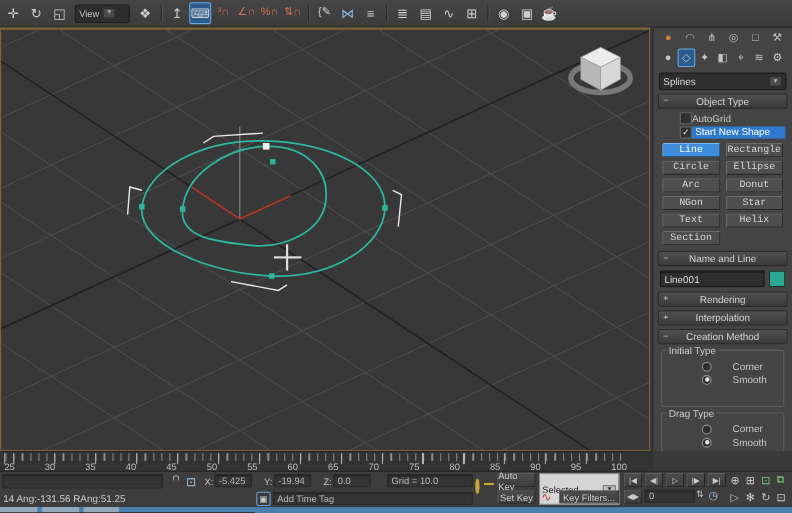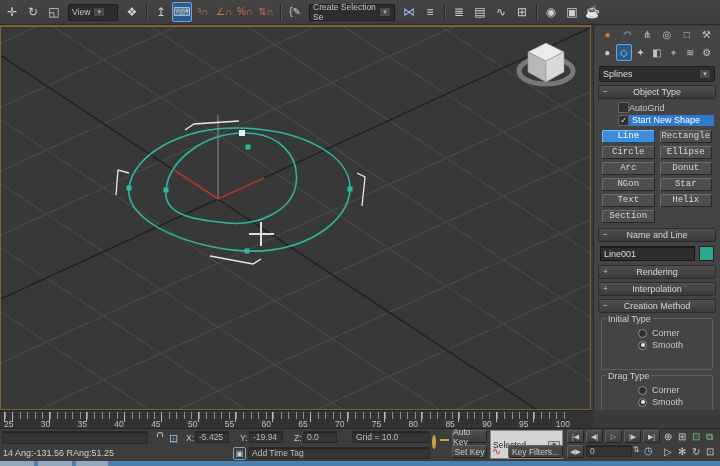--- a/index.html
+++ b/index.html
@@ -44,21 +44,21 @@
   .cp-btn{height:11px;line-height:11px;text-align:center;background:#4e4e4e;color:#d8d8d8;
     border:1px solid #6e6e6e;border-bottom-color:#262626;border-right-color:#262626;border-radius:2px;font-size:9px;font-family:Liberation Mono, monospace;}
   .cp-btn.active{background:#3e8ddb;border-color:#7db9ef;border-bottom-color:#1c4a78;border-right-color:#1c4a78;color:#fff;}
   .cp-btn.span1{grid-column:1;}
   .name-row{display:flex;align-items:center;gap:4px;margin:4px 6px;}
   .name-field{flex:1;height:13px;background:#2e2e2e;border:1px solid #191919;box-shadow:inset 0 1px 0 #1a1a1a;
     color:#ddd;display:flex;align-items:center;padding:0 3px;}
   .swatch{width:13px;height:13px;border:1px solid #222;}
   .fieldset{margin:5px 7px 0 7px;border:1px solid #5f5f5f;border-radius:2px;position:relative;padding:7px 4px 17px 4px;}
   .fieldset .legend{position:absolute;top:-5px;left:4px;background:#444;padding:0 2px;color:#cfcfcf;}
-  .radio-row{display:flex;align-items:center;gap:5px;margin:2px 0 2px 32px;}
+  .radio-row{display:flex;align-items:center;gap:19px;margin:2px 0 2px 32px;}
   .radio{width:7px;height:7px;border:1px solid #909090;border-radius:50%;background:#2e2e2e;position:relative;}
   .radio.sel::after{content:"";position:absolute;left:1.5px;top:1.5px;width:4px;height:4px;border-radius:50%;background:#e8e8e8;}
   
   .timeline{position:absolute;left:0;top:410px;width:593px;height:18px;background:#333;border-top:1px solid #252525;box-sizing:border-box;}
   .ticks{position:absolute;left:2px;top:1px;width:566px;height:7px;
     background:repeating-linear-gradient(90deg,#8f8f8f 0 1px,transparent 1px 7.45px);background-position:3px 0;}
   .ticks2{position:absolute;left:2px;top:1px;width:566px;height:10px;
     background:repeating-linear-gradient(90deg,#b5b5b5 0 1px,transparent 1px 37.2px);background-position:10px 0;}
   .tlabels{position:absolute;left:4px;top:8px;width:566px;display:flex;justify-content:space-between;font-size:8.5px;color:#c0c0c0;gap:13px;}
   .tl-right{position:absolute;left:593px;top:410px;width:127px;height:18px;background:#3a3a3a;}
@@ -102,24 +102,20 @@
     <span class="tb-icon">❖</span>
     <span class="tb-sep"></span>
     <span class="tb-icon">↥</span>
     <span class="tb-icon active">⌨</span>
     <span class="tb-icon snap">³∩</span>
     <span class="tb-icon snap">∠∩</span>
     <span class="tb-icon snap">%∩</span>
     <span class="tb-icon snap">⇅∩</span>
     <span class="tb-sep"></span>
     <span class="tb-icon small">{✎</span>
-    <div class="tb-dd" style="width:78px">
-      <span>Create Selection Se</span>
-      <span class="arr">▼</span>
-    </div>
     <span class="tb-icon blue">⋈</span>
     <span class="tb-icon">≡</span>
     <span class="tb-sep"></span>
     <span class="tb-icon">≣</span>
     <span class="tb-icon">▤</span>
     <span class="tb-icon">∿</span>
     <span class="tb-icon">⊞</span>
     <span class="tb-sep"></span>
     <span class="tb-icon">◉</span>
     <span class="tb-icon">▣</span>

